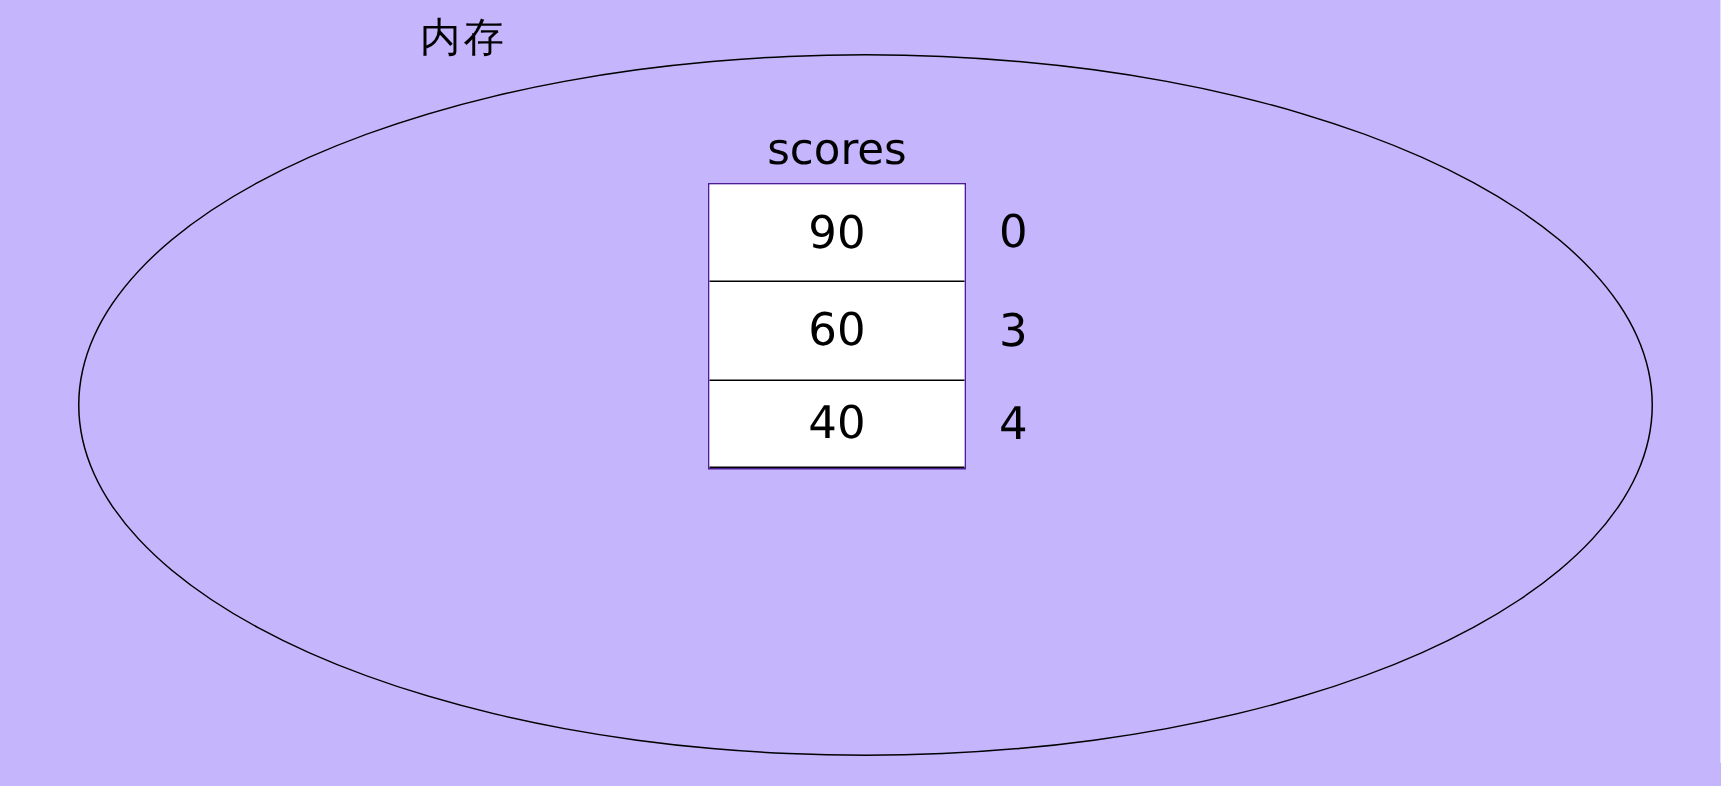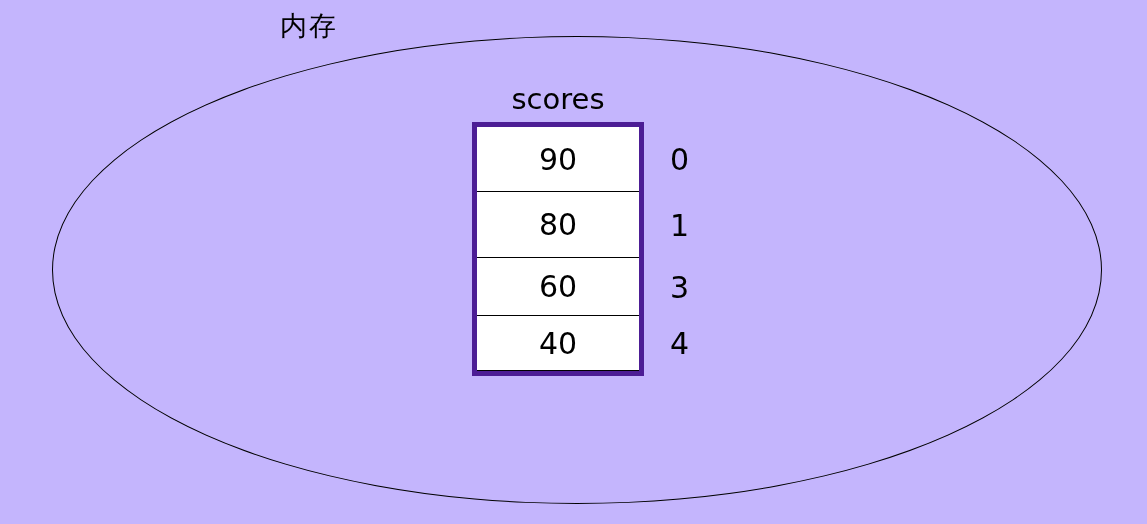--- a/index.html
+++ b/index.html
@@ -38,21 +38,21 @@
     width: 172px;
     text-align: center;
     font-size: 29px;
     line-height: 32px;
     color: #000000;
   }
   .array-box {
     position: absolute;
     left: 472px; top: 122px;
     width: 172px;
-    border: 5px solid #4c1d95;
+    border: 1px solid #4c1d95;
   }
   .cell {
     position: relative;
     width: 100%;
     display: flex;
     align-items: center;
     justify-content: center;
     border-bottom: 1px solid #000000;
     background: #ffffff;
   }
@@ -85,24 +85,20 @@
 
   <div class="array-name">scores</div>
 
   <div class="array-box">
 
     <div class="cell">
       <span class="val">90</span>
       <span class="idx">0</span>
     </div>
 
-    <div class="cell">
-      <span class="val">80</span>
-      <span class="idx">1</span>
-    </div>
 
 
     <div class="cell">
       <span class="val">60</span>
       <span class="idx">3</span>
     </div>
 
     <div class="cell">
       <span class="val">40</span>
       <span class="idx">4</span>

